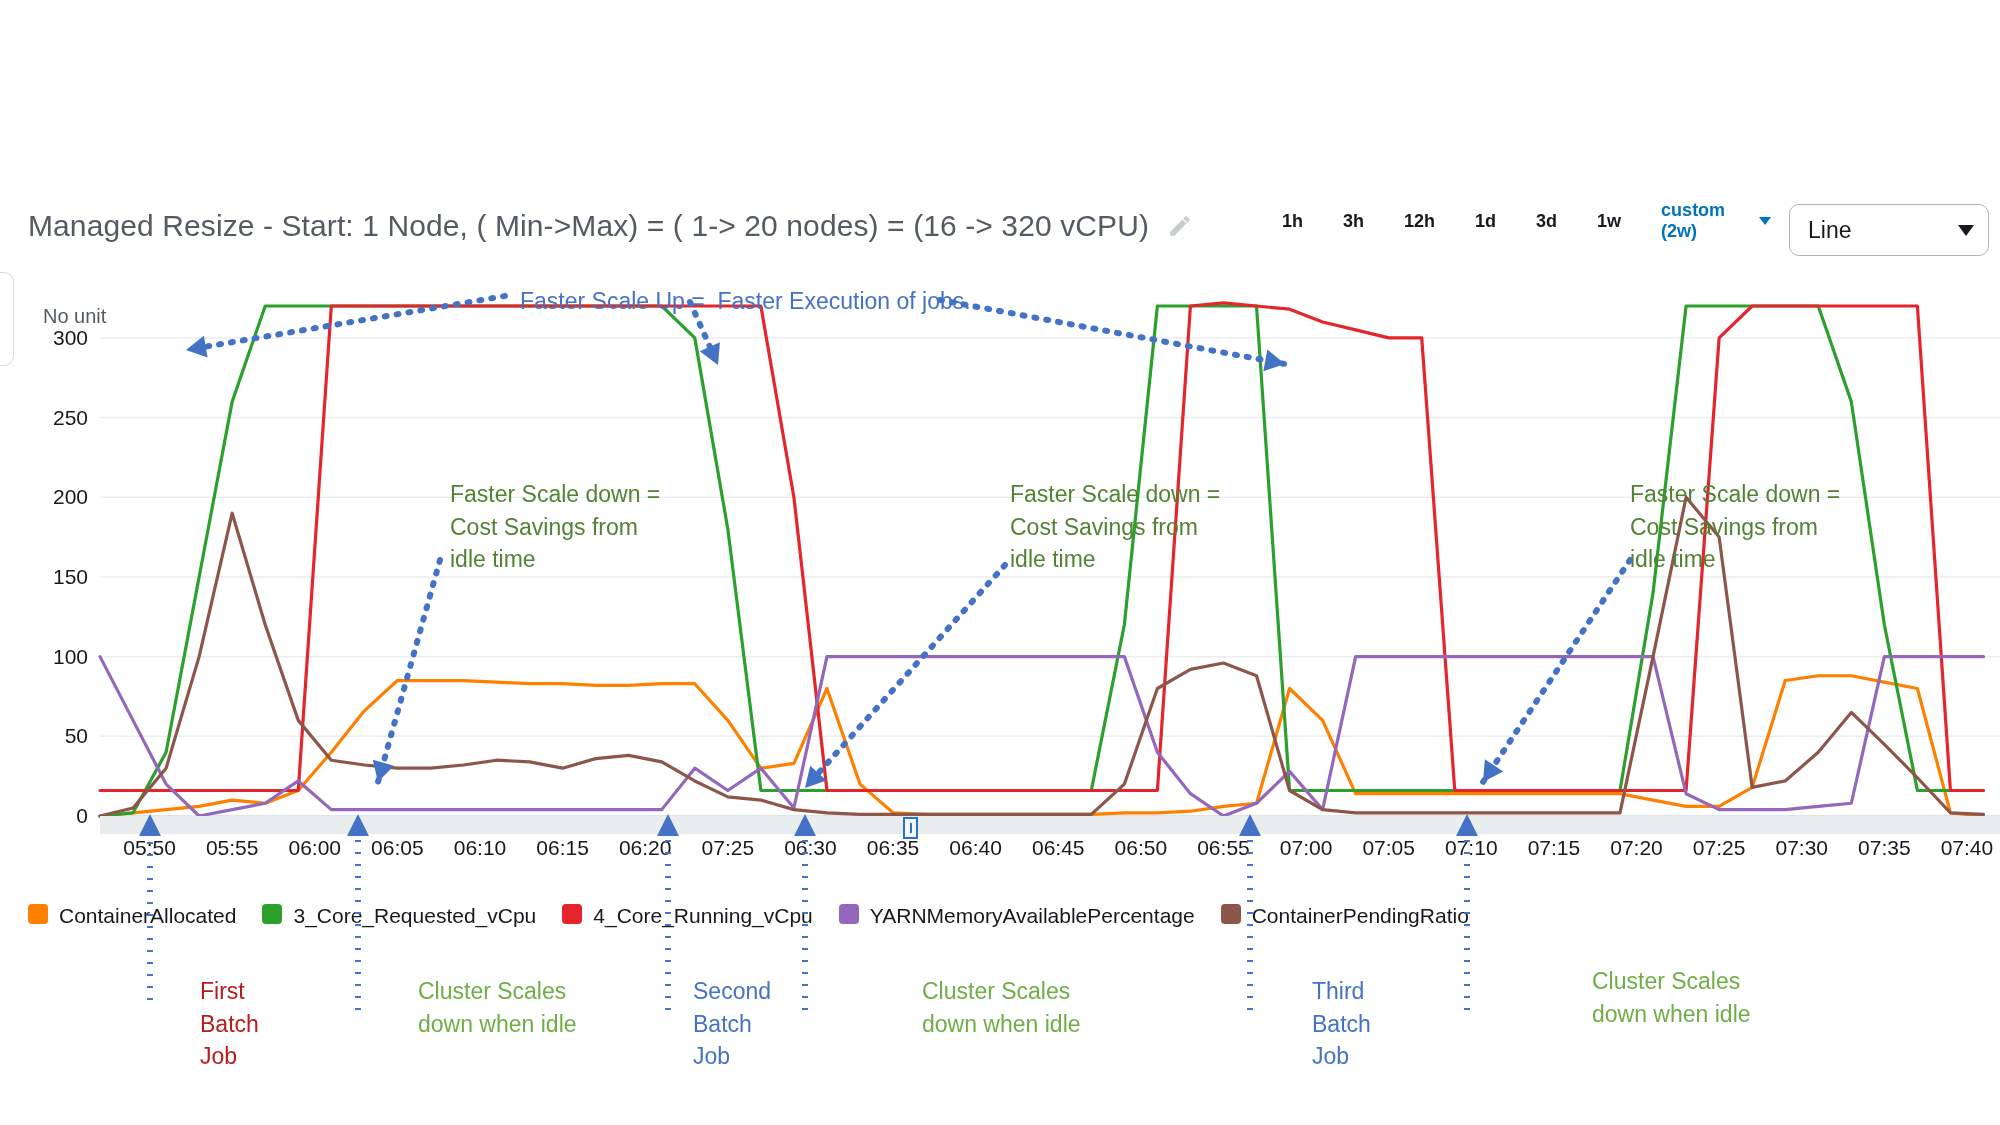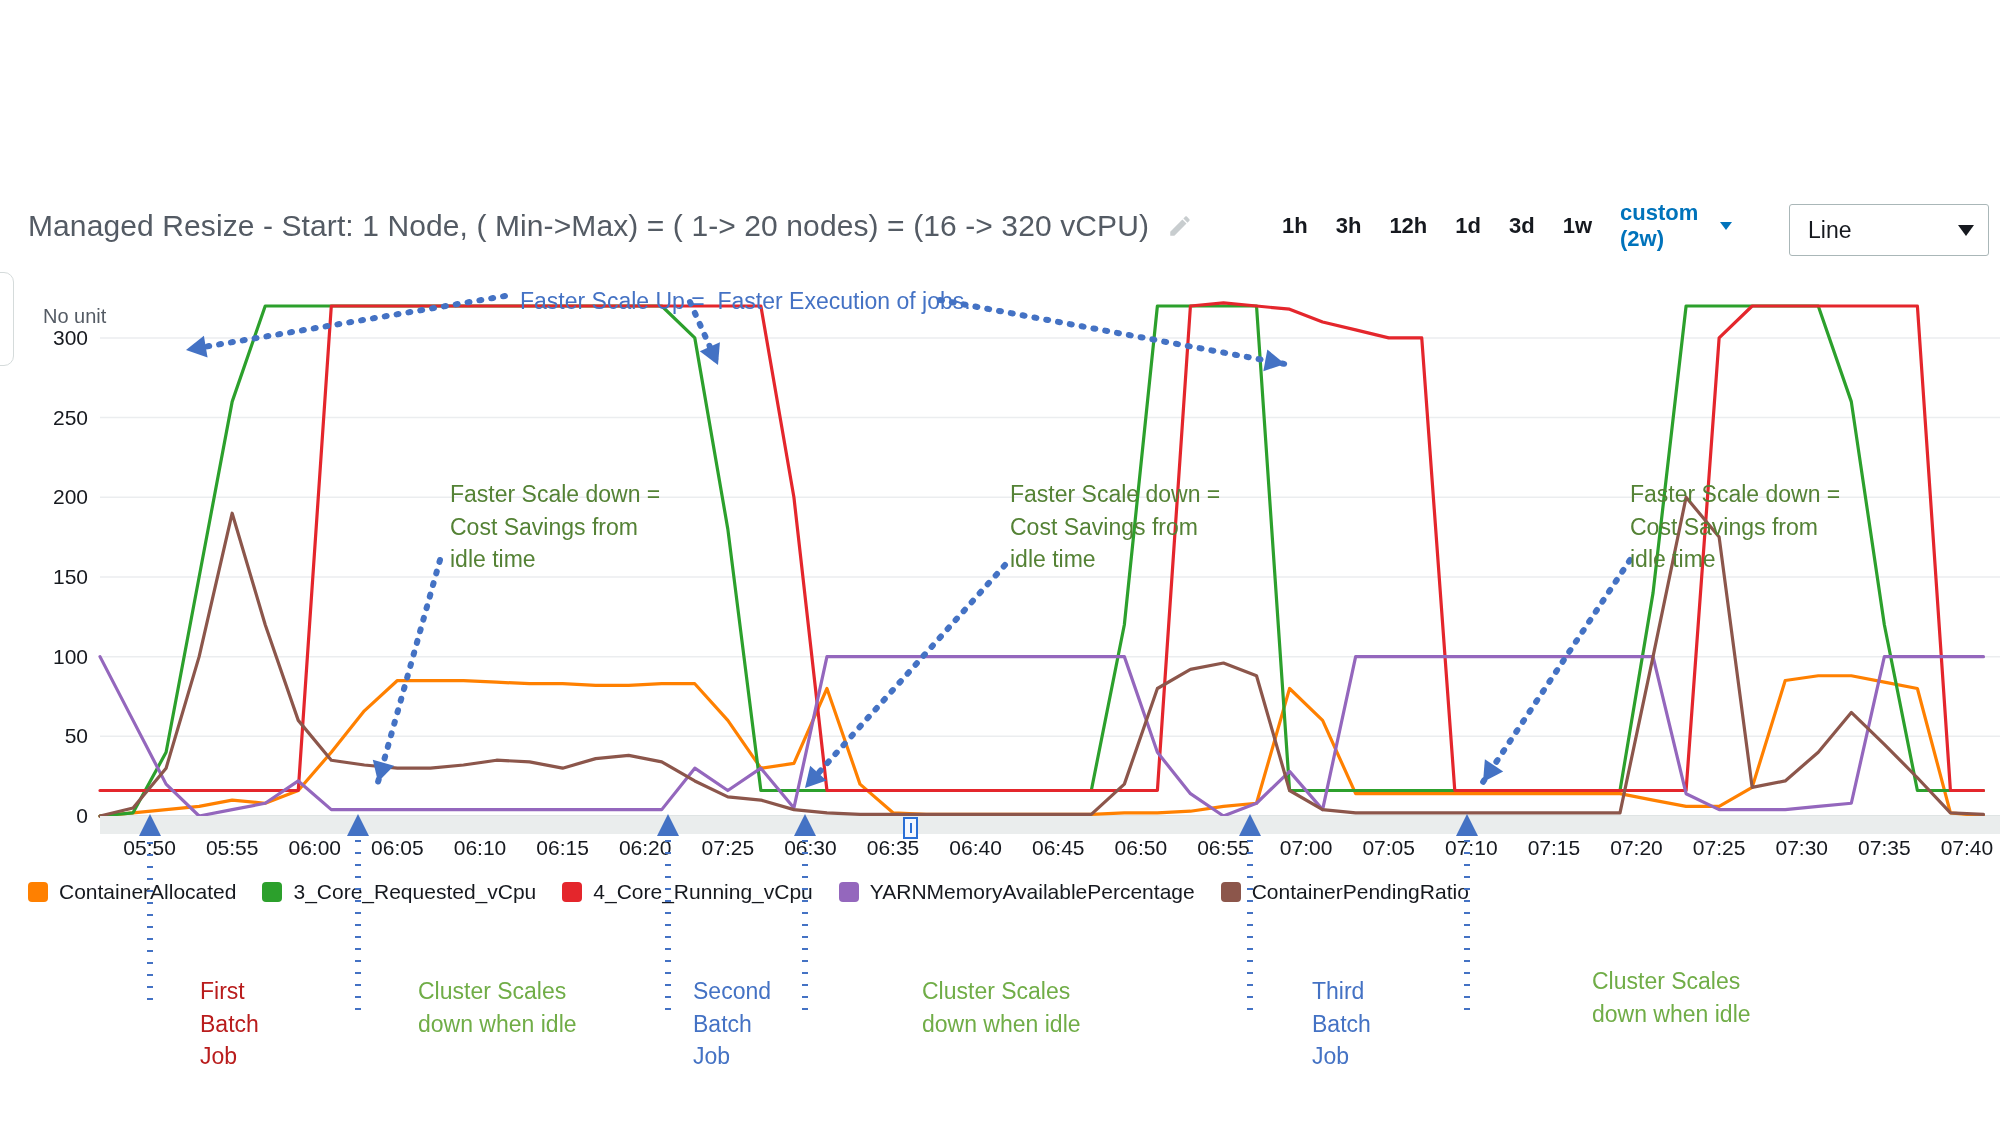--- a/index.html
+++ b/index.html
@@ -19,32 +19,32 @@
     display:flex;align-items:center;
   }
   .hdr-title{
     font-size:30px;color:#545b64;white-space:nowrap;letter-spacing:.1px;
   }
   .pencil-icon{
     margin-left:18px;width:26px;height:26px;display:inline-block;opacity:.45;
   }
   .range-bar{
     position:absolute;left:1270px;top:200px;
-    display:flex;align-items:center;gap:4px;font-size:22px;color:#16191f;
+    display:flex;align-items:center;gap:16px;font-size:18px;color:#16191f;
   }
   .range-bar .r{padding:0 12px;cursor:pointer;font-weight:bold;}
   .range-bar .r.sel{color:#0073bb;}
   .caretdn{
     display:inline-block;width:0;height:0;margin-left:6px;
     border-left:6px solid transparent;border-right:6px solid transparent;
     border-top:8px solid #0073bb;vertical-align:middle;
   }
   .selbox{
     position:absolute;left:1789px;top:204px;width:200px;height:52px;
-    border:1px solid #aab7b8;border-radius:3px;background:#fff;
+    border:1px solid #aab7b8;border-radius:10px;background:#fff;
     display:flex;align-items:center;justify-content:space-between;
     padding:0 14px 0 18px;box-sizing:border-box;
     font-size:23px;color:#16191f;cursor:pointer;
   }
   .selbox .tri{
     width:0;height:0;border-left:8px solid transparent;border-right:8px solid transparent;
     border-top:11px solid #16191f;
   }
   .corner-box{
     position:absolute;left:-14px;top:272px;width:26px;height:92px;
@@ -69,21 +69,21 @@
   .ylabels{position:absolute;left:0;top:270px;width:120px;}
   .ylabels span{
     position:absolute;right:0;font-size:21px;color:#16191f;
     transform:translateY(-50%);text-align:right;width:110px;
   }
   
   .legend{
     position:absolute;left:28px;top:880px;display:flex;align-items:center;
     font-size:21px;color:#16191f;gap:0;
   }
-  .legend .li{display:flex;align-items:center;margin-right:26px;white-space:nowrap;}
+  .legend .li{display:flex;align-items:flex-start;margin-right:26px;white-space:nowrap;margin-top:24px;}
   .legend .sw{
     width:20px;height:20px;border-radius:4px;margin-right:11px;flex:0 0 auto;
   }
   
   .ann{position:absolute;white-space:pre;line-height:1.42;}
   .selhandle{
     position:absolute;left:903px;top:817px;width:15px;height:22px;
     border:2px solid #2a6fd6;background:#f4f8ff;box-sizing:border-box;
     display:flex;align-items:center;justify-content:center;
   }

